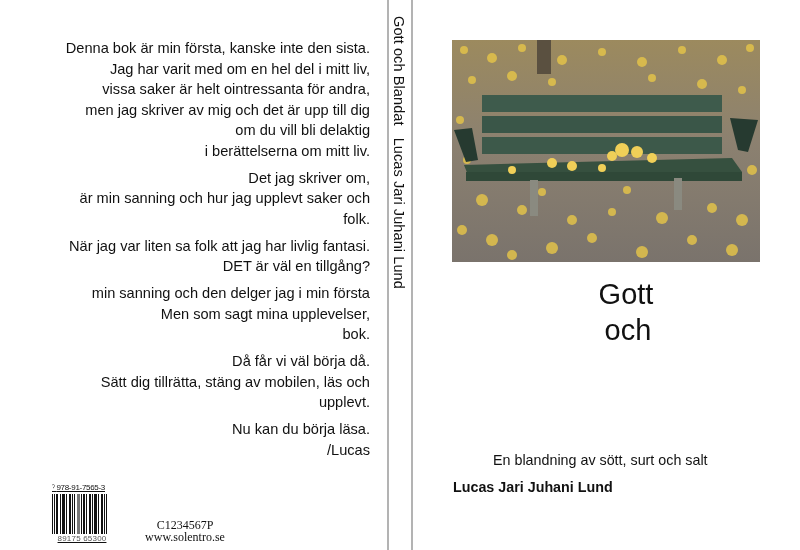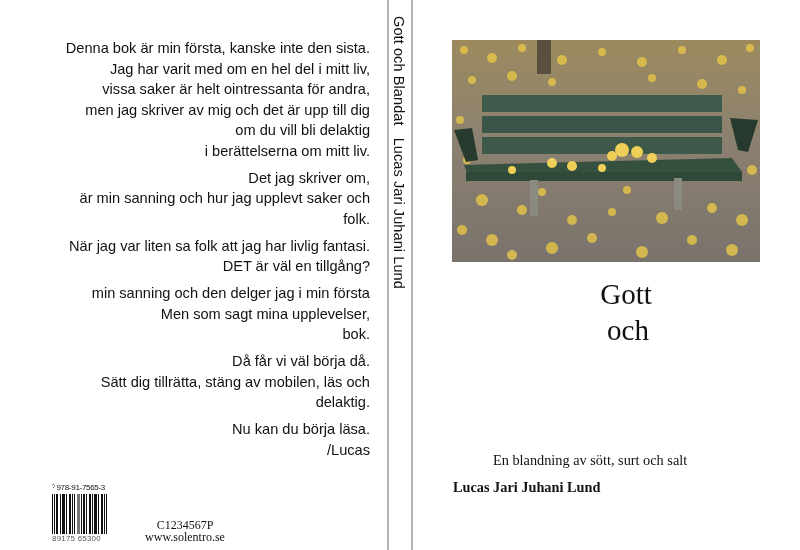--- a/index.html
+++ b/index.html
@@ -4,33 +4,33 @@
 <style>
   * { margin: 0; padding: 0; box-sizing: border-box; }
   html, body { width: 800px; height: 550px; background: #ffffff; overflow: hidden; }
   body { position: relative; font-family: "Liberation Sans", sans-serif; color: #111; }
 
   .back-cover { position: absolute; left: 0; top: 0; width: 387px; height: 550px; }
   .blurb { position: absolute; left: 40px; top: 38px; width: 330px; font-size: 14.6px; line-height: 20.5px; text-align: right; }
   .blurb p { margin-bottom: 6.5px; }
   .blurb .line { display: block; white-space: nowrap; }
 
-  .barcode-box { position: absolute; left: 52px; top: 483px; width: 60px; height: 62px; }
+  .barcode-box { position: absolute; left: 52px; top: 483px; width: 60px; height: 62px; text-decoration: underline; }
   .isbn-text { font-size: 8px; letter-spacing: -0.3px; white-space: nowrap; overflow: hidden; width: 60px; height: 10px; line-height: 10px; }
   .bars { display: flex; align-items: stretch; height: 40px; margin-top: 1px; }
   .bars span { display: block; background: #111; margin-right: 1px; }
-  .barcode-digits { font-size: 8px; letter-spacing: 0.2px; color: #555; line-height: 9px; white-space: nowrap; }
+  .barcode-digits { font-size: 8px; letter-spacing: 0.2px; color: #555; line-height: 9px; white-space: nowrap; text-align: center; }
 
   .publisher { position: absolute; left: 140px; top: 519px; width: 90px; text-align: center; font-family: "Liberation Serif", serif; font-size: 12px; line-height: 12px; }
 
   .spine { position: absolute; left: 387px; top: 0; width: 26px; height: 550px; border-left: 2px solid #b3b3b3; border-right: 2px solid #b3b3b3; }
   .spine-text { position: absolute; left: 2px; top: 16px; writing-mode: vertical-rl; font-size: 14.5px; white-space: nowrap; letter-spacing: 0.1px; }
   .spine-text .gap { display: inline-block; height: 12px; }
 
-  .front-cover { position: absolute; left: 413px; top: 0; width: 387px; height: 550px; font-family: Liberation Serif, serif; }
+  .front-cover { position: absolute; left: 413px; top: 0; width: 387px; height: 550px; }
   .photo { position: absolute; left: 39px; top: 40px; width: 308px; height: 222px; overflow: hidden; }
   .title { position: absolute; left: 120px; top: 276px; width: 200px; text-align: center; font-size: 29px; line-height: 36px; }
   .title .t1 { display: block; margin-left: -14px; }
   .title .t2 { display: block; margin-left: -10px; }
   .title .t3 { display: block; margin-left: 10px; }
   .subtitle { position: absolute; left: 40px; top: 452px; font-size: 14.3px; white-space: nowrap; margin-left: 40px; }
   .author { position: absolute; left: 40px; top: 479px; font-size: 14.3px; font-weight: bold; white-space: nowrap; }
 </style>
 </head>
 <body>
@@ -55,21 +55,21 @@
       <span class="line">DET är väl en tillgång?</span>
     </p>
     <p>
       <span class="line">min sanning och den delger jag i min första</span>
       <span class="line">Men som sagt mina upplevelser,</span>
       <span class="line">bok.</span>
     </p>
     <p>
       <span class="line">Då får vi väl börja då.</span>
       <span class="line">Sätt dig tillrätta, stäng av mobilen, läs och</span>
-      <span class="line">delaktig.</span>
+      <span class="line">upplevt.</span>
     </p>
     <p>
       <span class="line">Nu kan du börja läsa.</span>
       <span class="line">/Lucas</span>
     </p>
   </div>
 
   <div class="barcode-box">
     <div class="isbn-text">ˀ <span>978-91-7565-3</span></div>
     <div class="bars">

